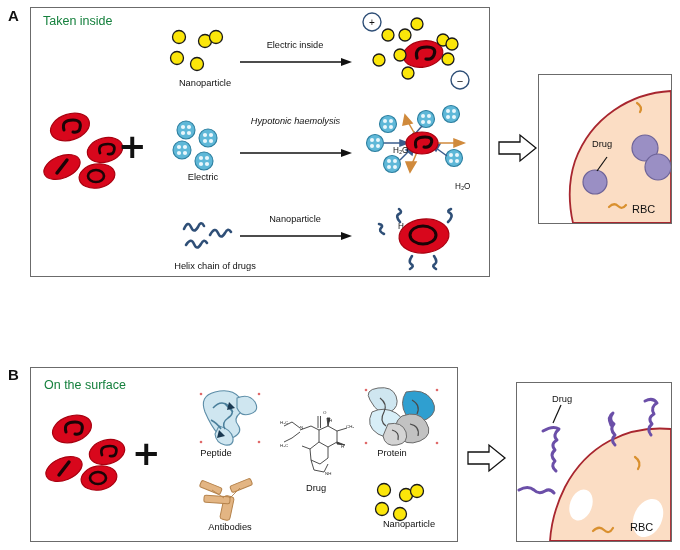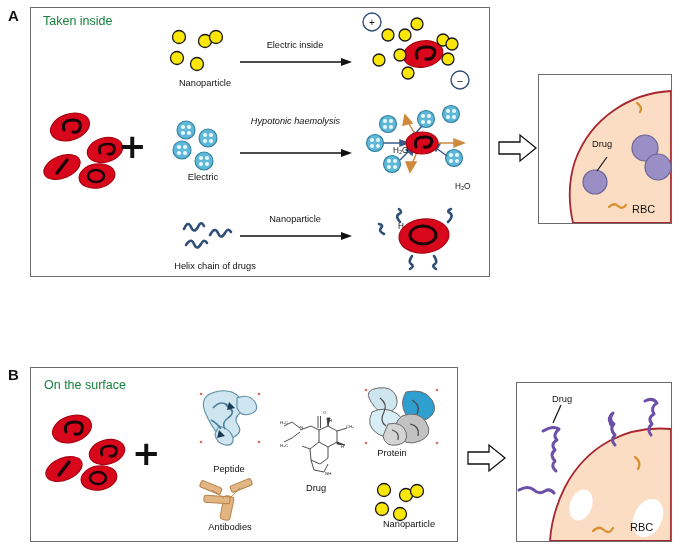--- a/index.html
+++ b/index.html
@@ -330,21 +330,21 @@
         <polygon points="26,44 32,50 24,52"></polygon>
       </g>
       <g fill="#e06a6a">
         <circle cx="8" cy="8" r="1.3"></circle>
           <circle cx="66" cy="8" r="1.3"></circle>
         <circle cx="8" cy="56" r="1.3"></circle>
           <circle cx="66" cy="56" r="1.3"></circle>
       </g>
     </svg>
   </div>
-  <div class="abs caption" style="left:190px;top:448px;width:78px;margin-top:16px;">Peptide</div>
+  <div class="abs caption" style="left:177px;top:448px;width:78px;">Peptide</div>
 
   <div class="abs" style="left:280px;top:404px;">
     <svg width="92" height="72" viewBox="0 0 92 72">
       <g stroke="#3a3a3a" stroke-width="0.9" fill="none">
 
         <path d="M4 22 L12 18 L20 24"></path>
         <path d="M4 38 L12 34 L20 28"></path>
         <path d="M20 26 L31 22"></path>
 
         <path d="M31 22 L39 26"></path>

